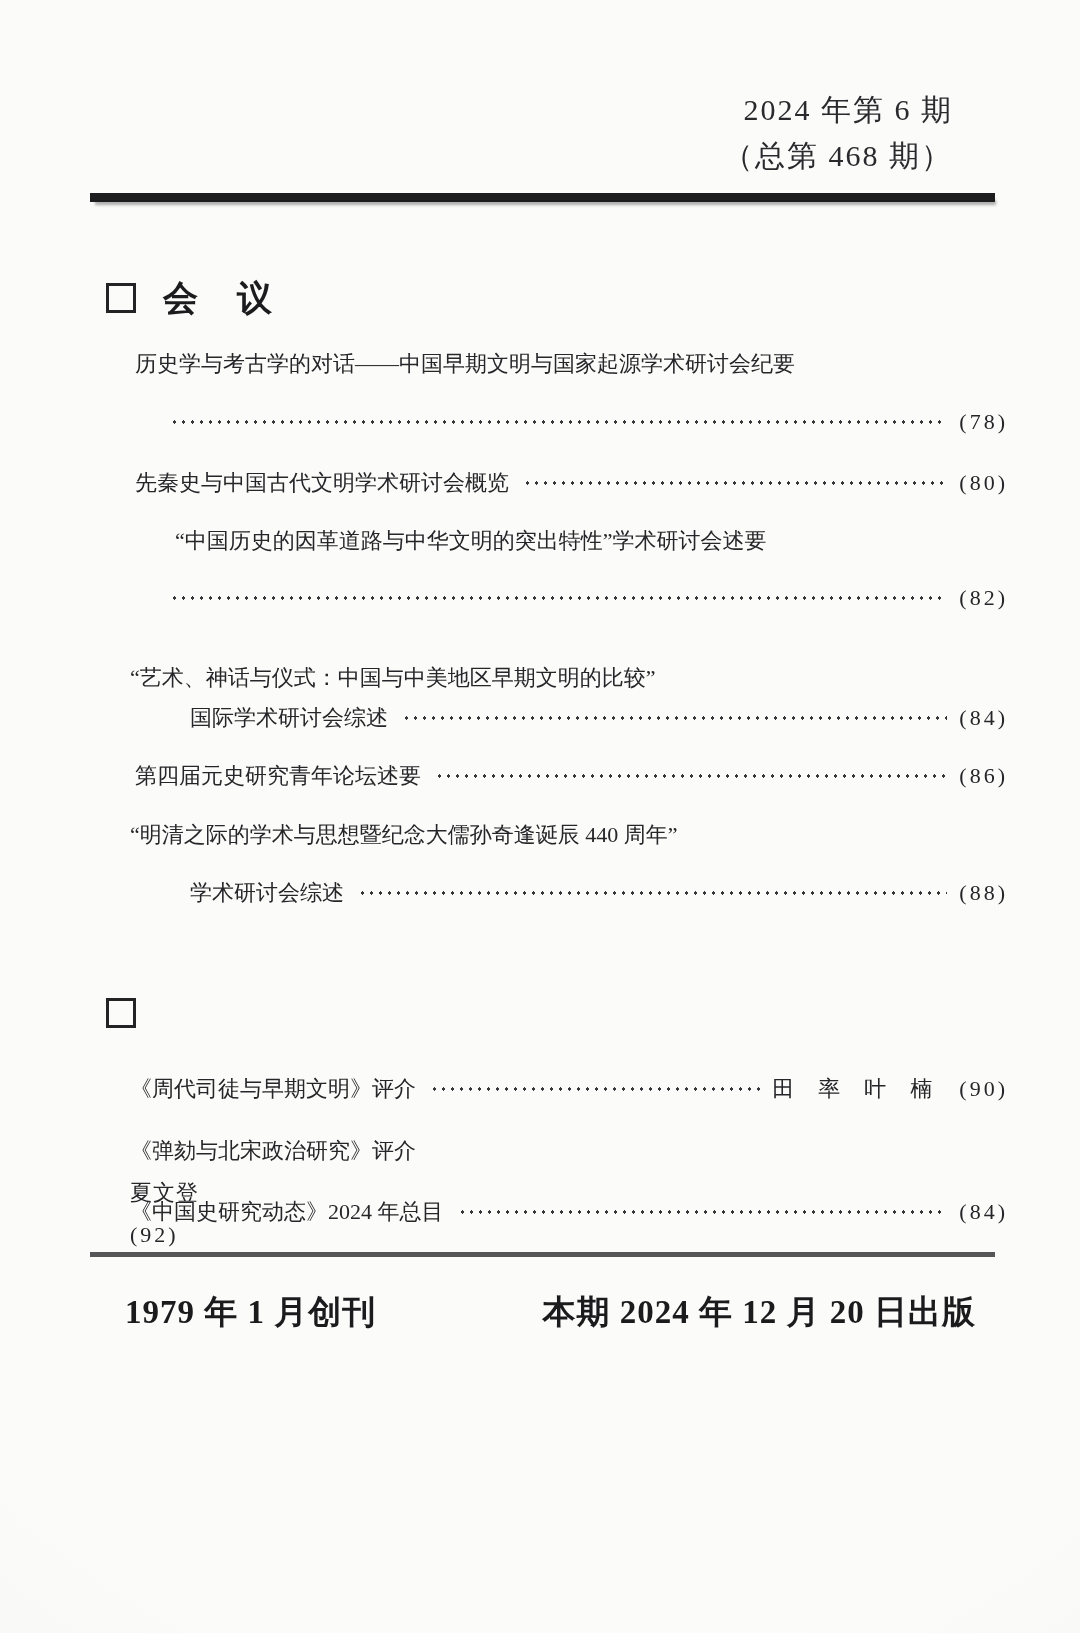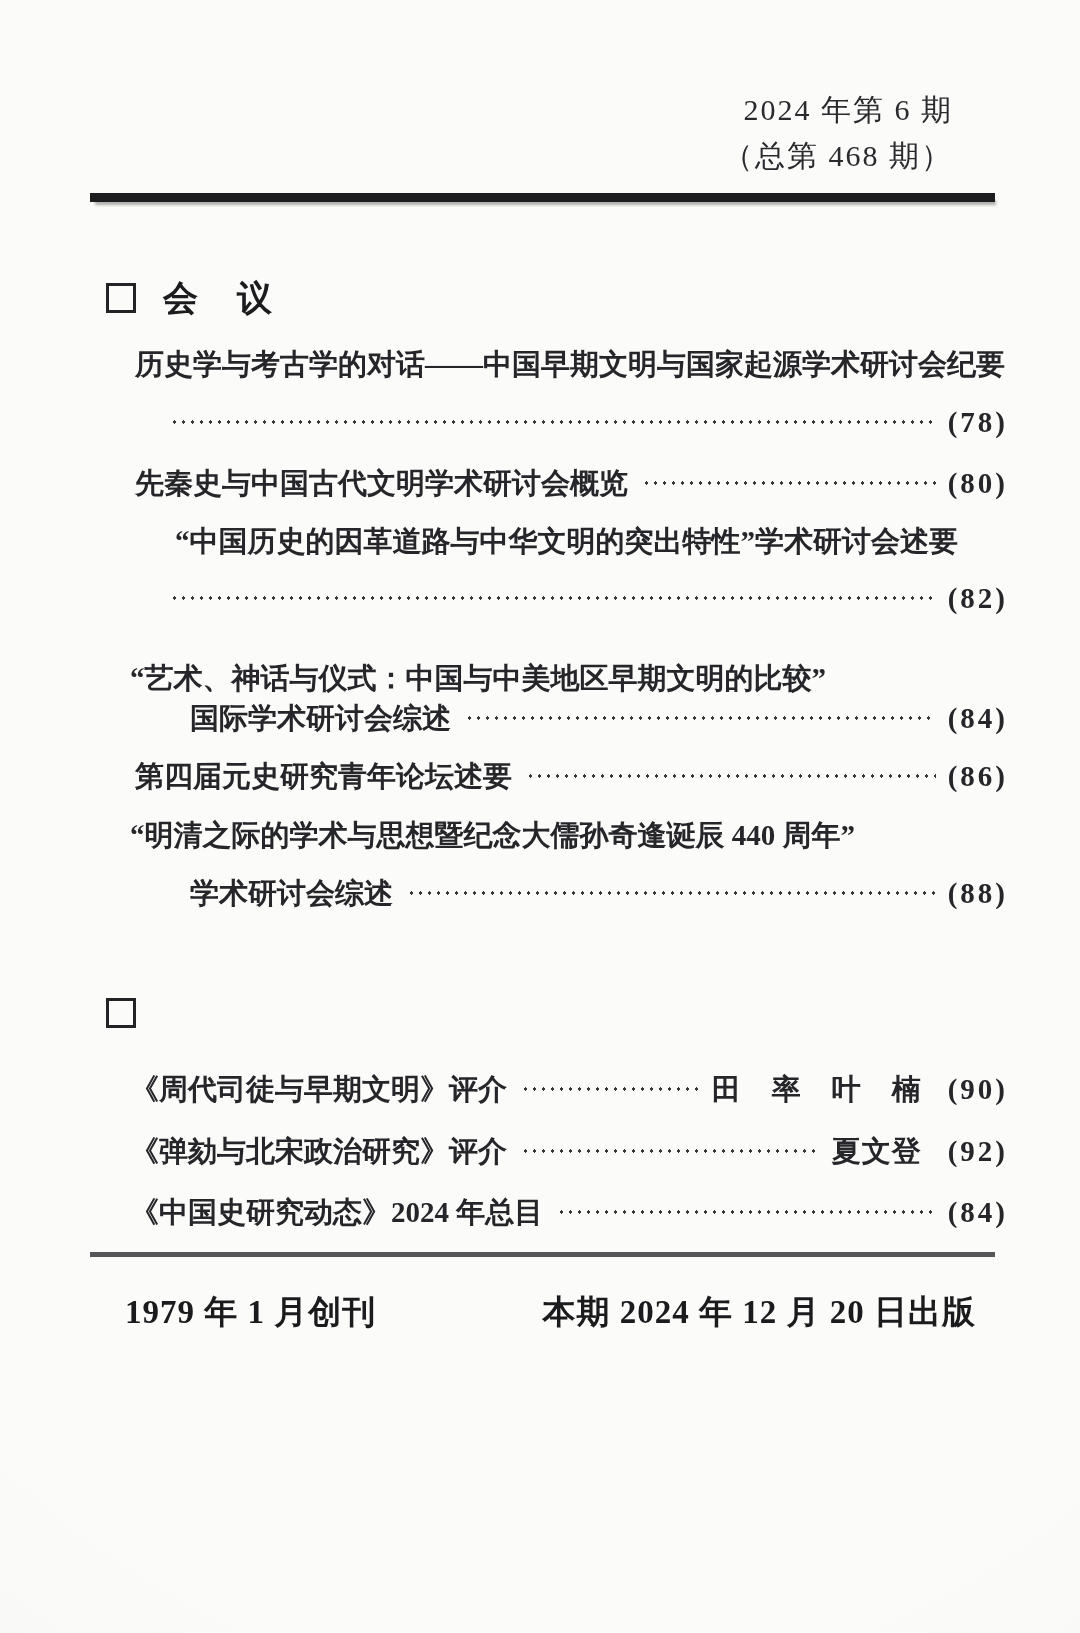--- a/index.html
+++ b/index.html
@@ -31,23 +31,22 @@
     font-weight:700; font-size:35px; line-height:46px;
     color:#1c1c1f; letter-spacing:2px; white-space:nowrap;
   }
   .sq {
     width:24px; height:24px; border:3px solid #232326;
     flex:0 0 auto; background:transparent;
   }
   .row {
     position:absolute; right:110px;
     display:flex; align-items:flex-start;
-    font-size:29px; line-height:42px; white-space:nowrap;
+    font-size:22px; line-height:42px; white-space:nowrap;
     color:#26262a;
-    font-weight:bold;
   }
   .row.no-right { right:auto; }
   .title { flex:0 0 auto; }
   .leader {
     flex:1 1 0; align-self:stretch; min-width:24px;
     margin:0 12px 0 14px;
     background-image:radial-gradient(circle 1.7px at 50% 50%, #35353a 97%, rgba(0,0,0,0) 100%);
     background-size:9px 42px;
     background-repeat:repeat-x;
     background-position:0 50%;
@@ -133,21 +132,21 @@
     <span class="sq"></span>
   </div>
 
   <div class="row" style="top:1068px; left:130px;">
     <span class="title">《周代司徒与早期文明》评介</span>
     <span class="leader"></span>
     <span class="authors">田　率　叶　楠</span>
     <span class="pagenum">(90)</span>
   </div>
 
-  <div class="row" style="top:1130px; left:130px;">
+  <div class="row" style="top:1130px; left:130px;flex-direction:column;">
     <span class="title">《弹劾与北宋政治研究》评介</span>
     <span class="leader"></span>
     <span class="authors">夏文登</span>
     <span class="pagenum">(92)</span>
   </div>
 
   <div class="row" style="top:1191px; left:130px;">
     <span class="title">《中国史研究动态》2024 年总目</span>
     <span class="leader"></span>
     <span class="pagenum">(84)</span>

